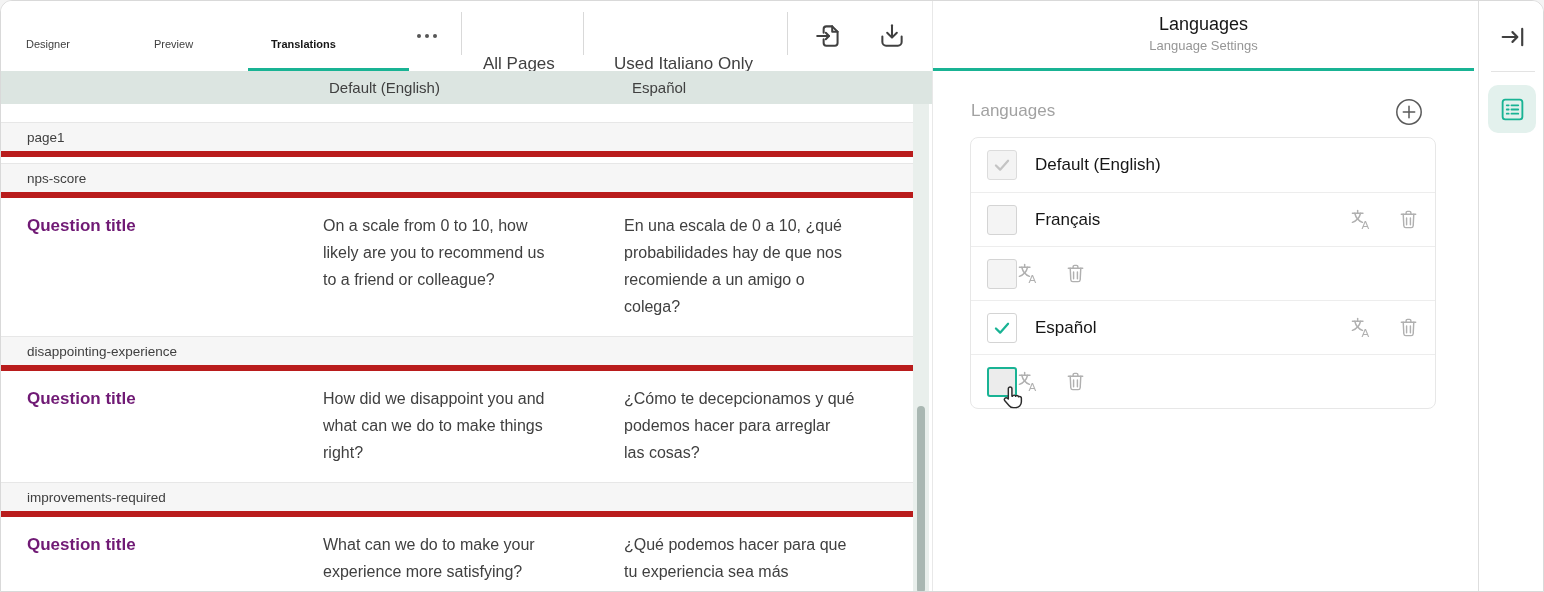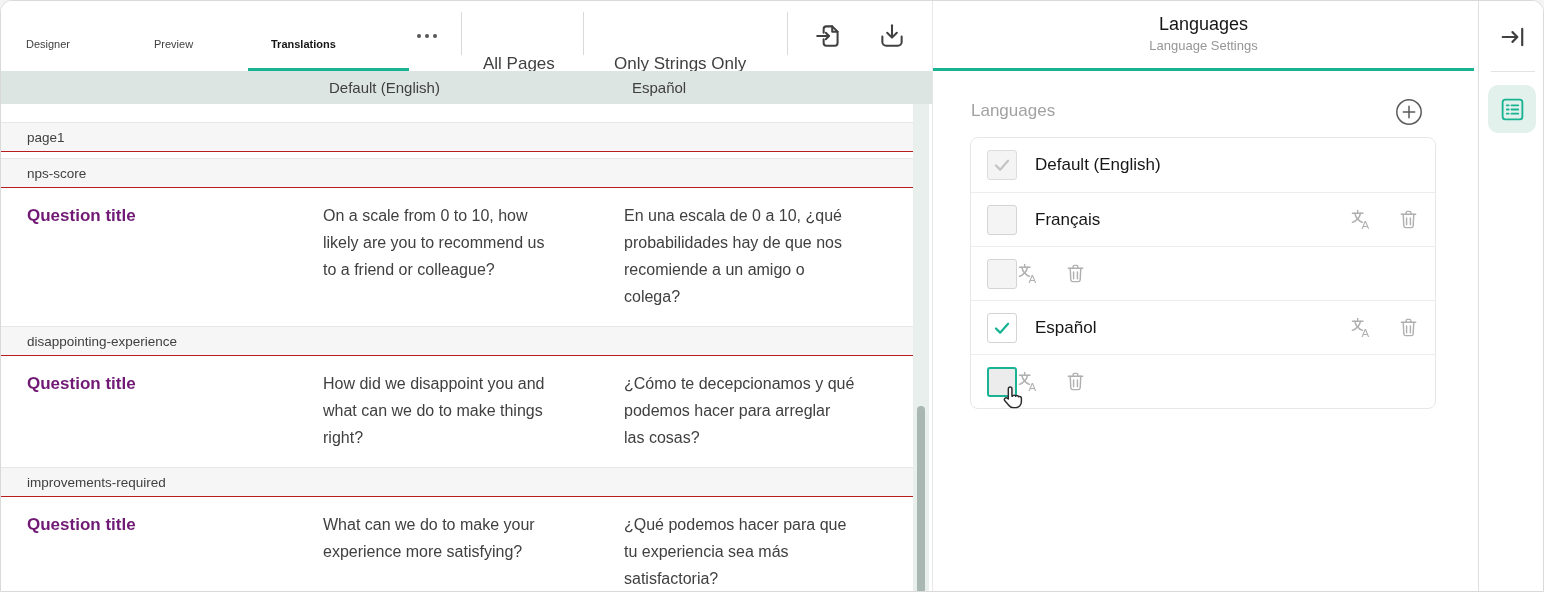--- a/index.html
+++ b/index.html
@@ -28,21 +28,21 @@
   .tb-sep{position:absolute;top:11px;height:43px;width:1px;background:#d9d9d9;}
   .tb-text{position:absolute;top:0;height:70px;display:flex;align-items:center;
            font-size:17px;color:#404040;cursor:pointer;white-space:nowrap;margin-top:28px;}
   .tb-icon{position:absolute;top:20px;width:30px;height:30px;cursor:pointer;display:flex;align-items:center;justify-content:center;}
   
   .col-header{position:absolute;left:0;top:70px;width:931px;height:33px;background:#dce5e1;}
   .col-header span{position:absolute;top:0;line-height:33px;font-size:15px;color:#404040;}
   .rows{position:absolute;left:0;top:103px;width:912px;height:489px;background:#fff;overflow:hidden;}
   .spacer18{height:18px;}
   .spacer6{height:6px;}
-  .grow{height:28px;background:#f6f6f6;border-top:1px solid #e7e7e7;border-bottom:1px solid #b91c1c;
+  .grow{height:28px;background:#f6f6f6;border-top:1px solid #e7e7e7;border-bottom:6px solid #b91c1c;
         display:flex;align-items:center;padding-left:26px;font-size:13.5px;color:#404040;box-sizing:content-box;}
   .qrow{display:grid;grid-template-columns:322px 301px 1fr;padding:14px 0 16px 0;background:#fff;}
   .qrow .qlabel{padding-left:26px;font-size:17px;font-weight:700;color:#701a75;line-height:27px;}
   .qrow .cell{font-size:16px;color:#404040;line-height:27px;white-space:pre-line;padding-right:22px;}
   
   .vscroll{position:absolute;left:912px;top:103px;width:16px;height:489px;background:#e9efec;}
   .vscroll .thumb{position:absolute;left:4px;top:302px;width:8px;height:187px;background:#a9b7b2;border-radius:4px;}
   
   .panel-divider{position:absolute;left:931px;top:0;width:1px;height:592px;background:#e8e8e8;}
   .right-panel{position:absolute;left:932px;top:0;width:545px;height:592px;background:#fff;}
@@ -87,21 +87,21 @@
 
     <div class="dots">
         <i></i>
         <i></i>
         <i></i>
       </div>
 
     <div class="tb-sep" style="left:460px"></div>
     <div class="tb-text" style="left:482px">All Pages</div>
     <div class="tb-sep" style="left:582px"></div>
-    <div class="tb-text" style="left:613px">Only Strings Only</div>
+    <div class="tb-text" style="left:613px">Used Italiano Only</div>
     <div class="tb-sep" style="left:786px"></div>
 
     <div class="tb-icon" style="left:813px">
       <svg viewBox="0 0 28 28" width="30" height="30" fill="none" stroke="#404040" stroke-width="1.9" stroke-linecap="round" stroke-linejoin="round">
         <path d="M9 11V7.5C9 6.1 10.1 5 11.5 5H17l5 5v10.5c0 1.4-1.1 2.5-2.5 2.5h-8C10.1 23 9 21.9 9 20.5V17"></path>
         <path d="M17 5v5h5"></path>
         <path d="M3 14h11"></path>
         <path d="M11 11l3 3-3 3"></path>
       </svg>
     </div>

